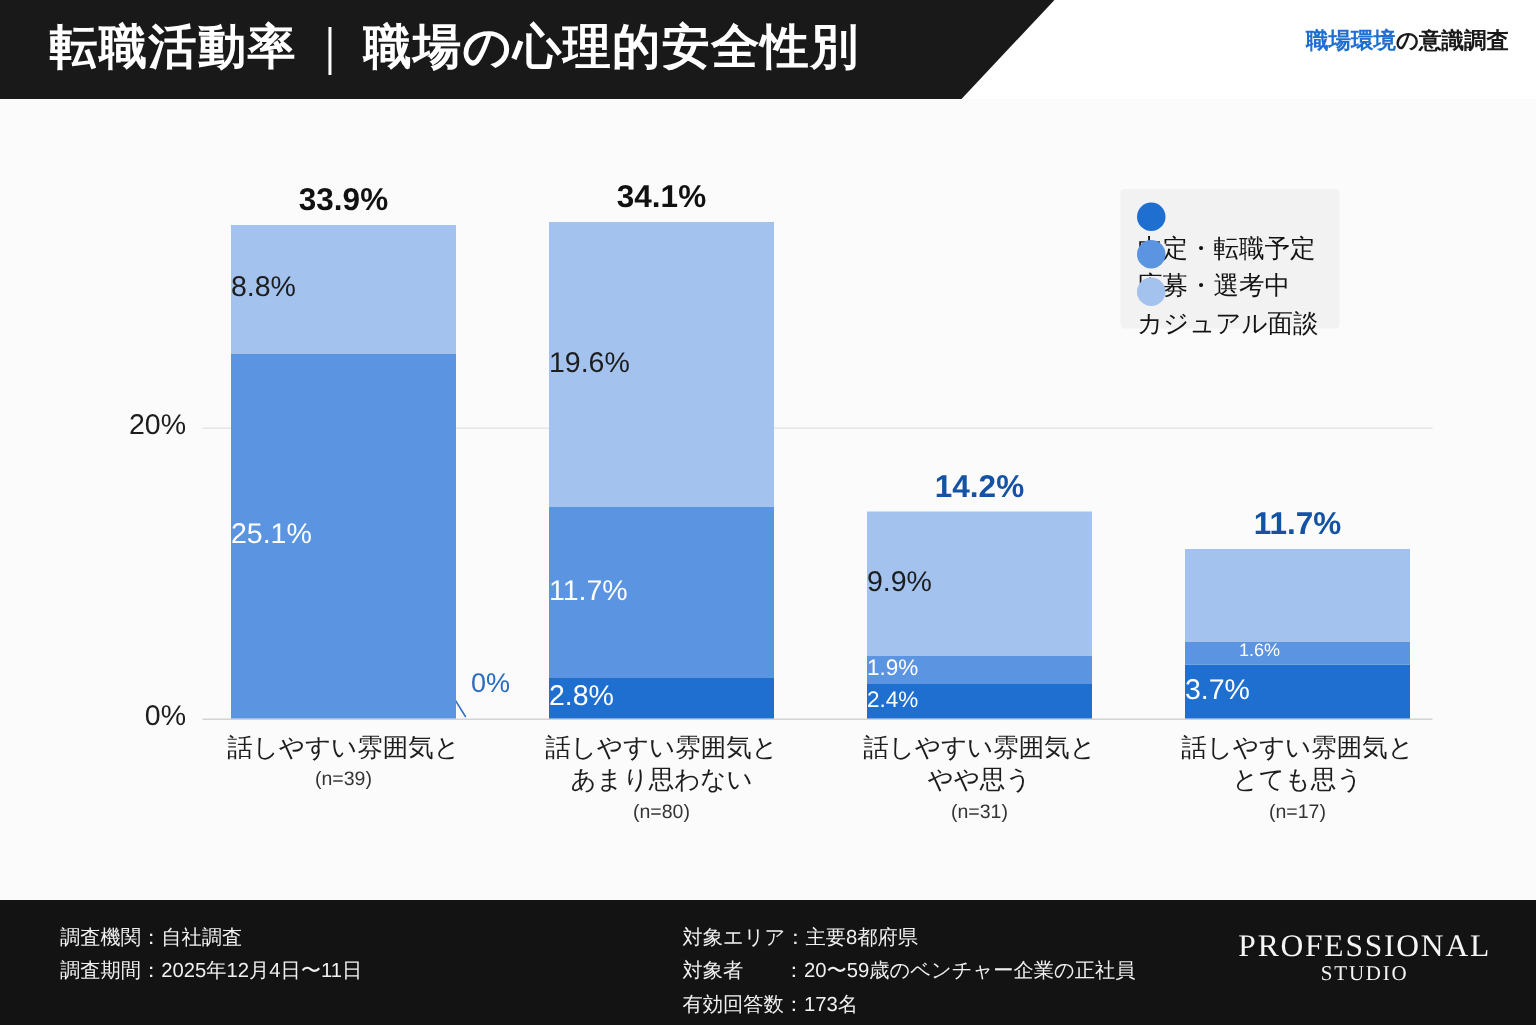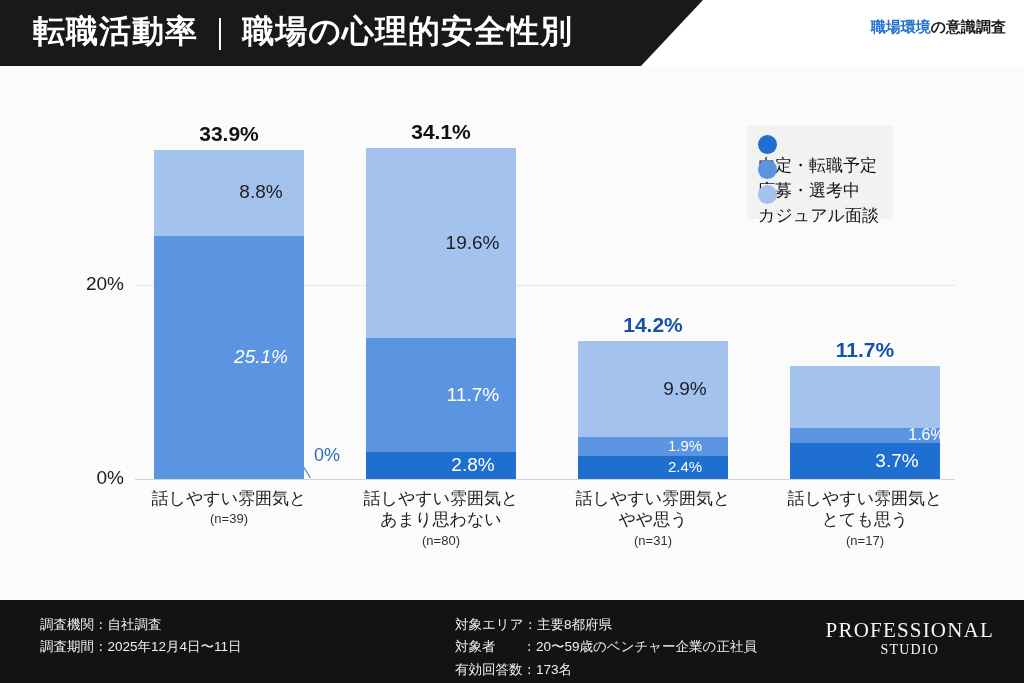--- a/index.html
+++ b/index.html
@@ -55,24 +55,23 @@
     position:absolute;left:135px;width:820px;height:1px;background:#d4d4d4;
   }
   .ytick{
     position:absolute;
     font-size:19px;color:#1d1d1d;
     text-align:right;width:72px;
     white-space:nowrap;
   }
   .seg{position:absolute;left:0;width:100%;box-sizing:border-box;}
   .seg-label{
-    position:absolute;left:0;width:100%;text-align:center;
+    position:absolute;left:0;width:100%;text-align:left;
     font-size:19px;line-height:1;
     white-space:nowrap;
-    padding-left:32px;
   }
   .seg-label.dark-text{color:#1d1d1d;}
   .seg-label.light-text{color:#ffffff;}
   .total-label{
     position:absolute;left:0;width:100%;text-align:center;
     font-size:21px;font-weight:bold;white-space:nowrap;
   }
   .zero-label{
     position:absolute;font-size:18px;color:#2a6cc0;white-space:nowrap;
   }
@@ -142,21 +141,21 @@
 
 <div class="chart-area">
   <div class="plot" id="plot">
       <div class="gridline" style="top: 219px;"></div>
       <div class="axisline" style="top: 413px;"></div>
       <div class="ytick" style="left: 52px; top: 401px;">0%</div>
       <div class="ytick" style="left: 52px; top: 207px;">20%</div>
       <div class="zero-label" style="left: 314px; top: 379px;">0%</div>
       <div class="zero-leader" style="left: 310px; top: 397px;"></div>
       <div class="seg" style="left: 154px; top: 169.53px; width: 150px; height: 243.47px; background: rgb(91, 148, 224);"></div>
-      <div class="seg-label light-text" style="left: 154px; width: 150px; font-size: 19px; top: 280.765px; font-style: italic;">25.1%</div>
+      <div class="seg-label light-text" style="left: 154px; width: 150px; font-size: 19px; top: 280.765px;">25.1%</div>
       <div class="seg" style="left: 154px; top: 84.17px; width: 150px; height: 85.36px; background: rgb(163, 194, 237);"></div>
       <div class="seg-label dark-text" style="left: 154px; width: 150px; font-size: 19px; top: 116.35px;">8.8%</div>
       <div class="total-label" style="left: 154px; width: 150px; color: rgb(17, 17, 17); top: 56.17px;">33.9%</div>
       <div class="cat-label" style="left: 126px; width: 206px; top: 422px;">
         <div>話しやすい雰囲気と</div>
         <span class="cat-n">(n=39)</span>
       </div>
       <div class="seg" style="left: 366px; top: 385.84px; width: 150px; height: 27.16px; background: rgb(31, 111, 208);"></div>
       <div class="seg-label light-text" style="left: 366px; width: 150px; font-size: 19px; top: 388.92px;">2.8%</div>
       <div class="seg" style="left: 366px; top: 272.35px; width: 150px; height: 113.49px; background: rgb(91, 148, 224);"></div>
@@ -177,21 +176,21 @@
       <div class="seg-label dark-text" style="left: 578px; width: 150px; font-size: 19px; top: 312.775px;">9.9%</div>
       <div class="total-label" style="left: 578px; width: 150px; color: rgb(20, 82, 163); top: 247.26px;">14.2%</div>
       <div class="cat-label" style="left: 550px; width: 206px; top: 422px;">
         <div>話しやすい雰囲気と</div>
         <div>やや思う</div>
         <span class="cat-n">(n=31)</span>
       </div>
       <div class="seg" style="left: 790px; top: 377.11px; width: 150px; height: 35.89px; background: rgb(31, 111, 208);"></div>
       <div class="seg-label light-text" style="left: 790px; width: 150px; font-size: 19px; top: 384.555px;">3.7%</div>
       <div class="seg" style="left: 790px; top: 361.59px; width: 150px; height: 15.52px; background: rgb(91, 148, 224);"></div>
-      <div class="seg-label light-text" style="left: 826px; width: 137px; font-size: 16px; top: 360.85px;">1.6%</div>
+      <div class="seg-label light-text" style="left: 826px; width: 137px; font-size: 12px; top: 360.85px;">1.6%</div>
       <div class="seg" style="left: 790px; top: 299.51px; width: 150px; height: 62.08px; background: rgb(163, 194, 237);"></div>
       <div class="total-label" style="left: 790px; width: 150px; color: rgb(20, 82, 163); top: 271.51px;">11.7%</div>
       <div class="cat-label" style="left: 762px; width: 206px; top: 422px;">
         <div>話しやすい雰囲気と</div>
         <div>とても思う</div>
         <span class="cat-n">(n=17)</span>
       </div>
     </div>
   <div class="legend" id="legend" style="left: 747px; top: 60px;">
       <div class="legend-row">

